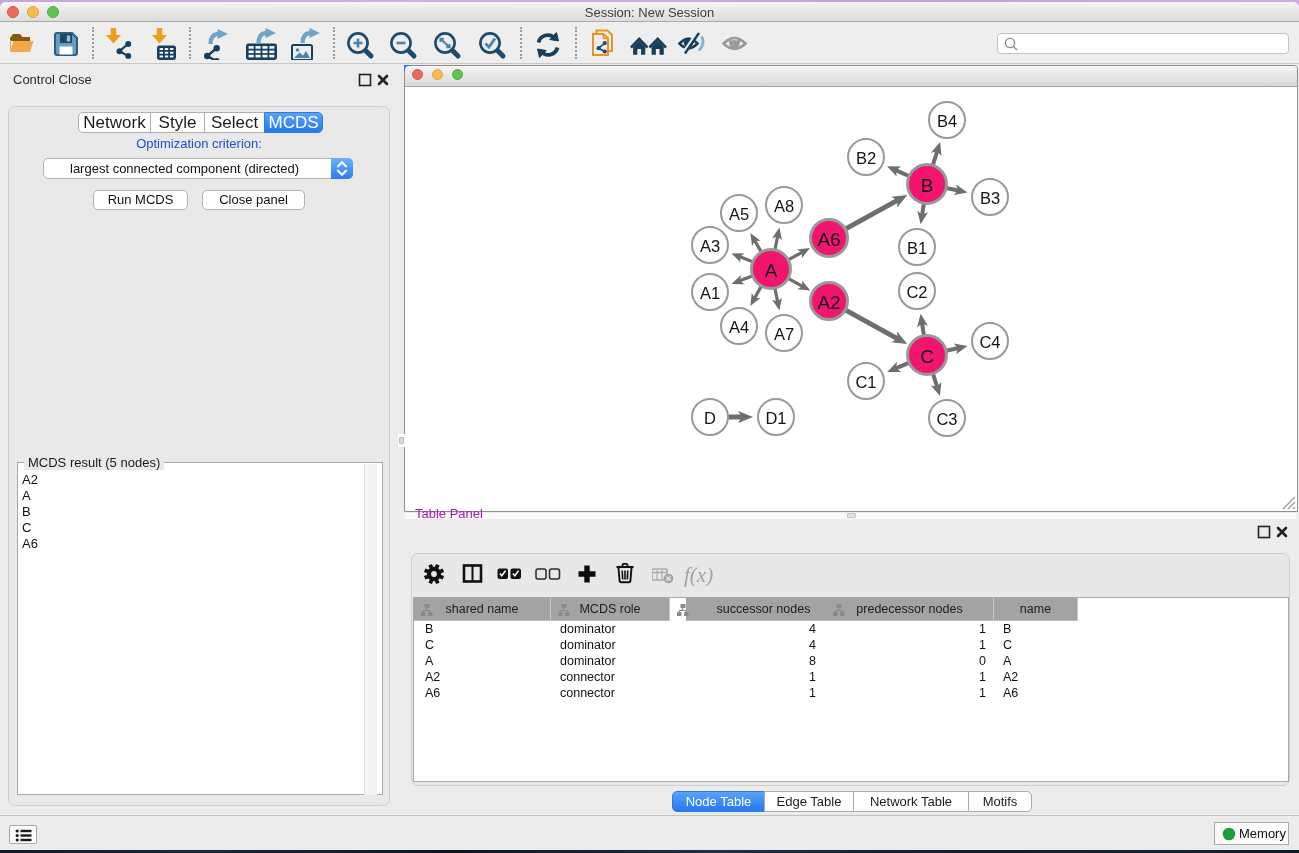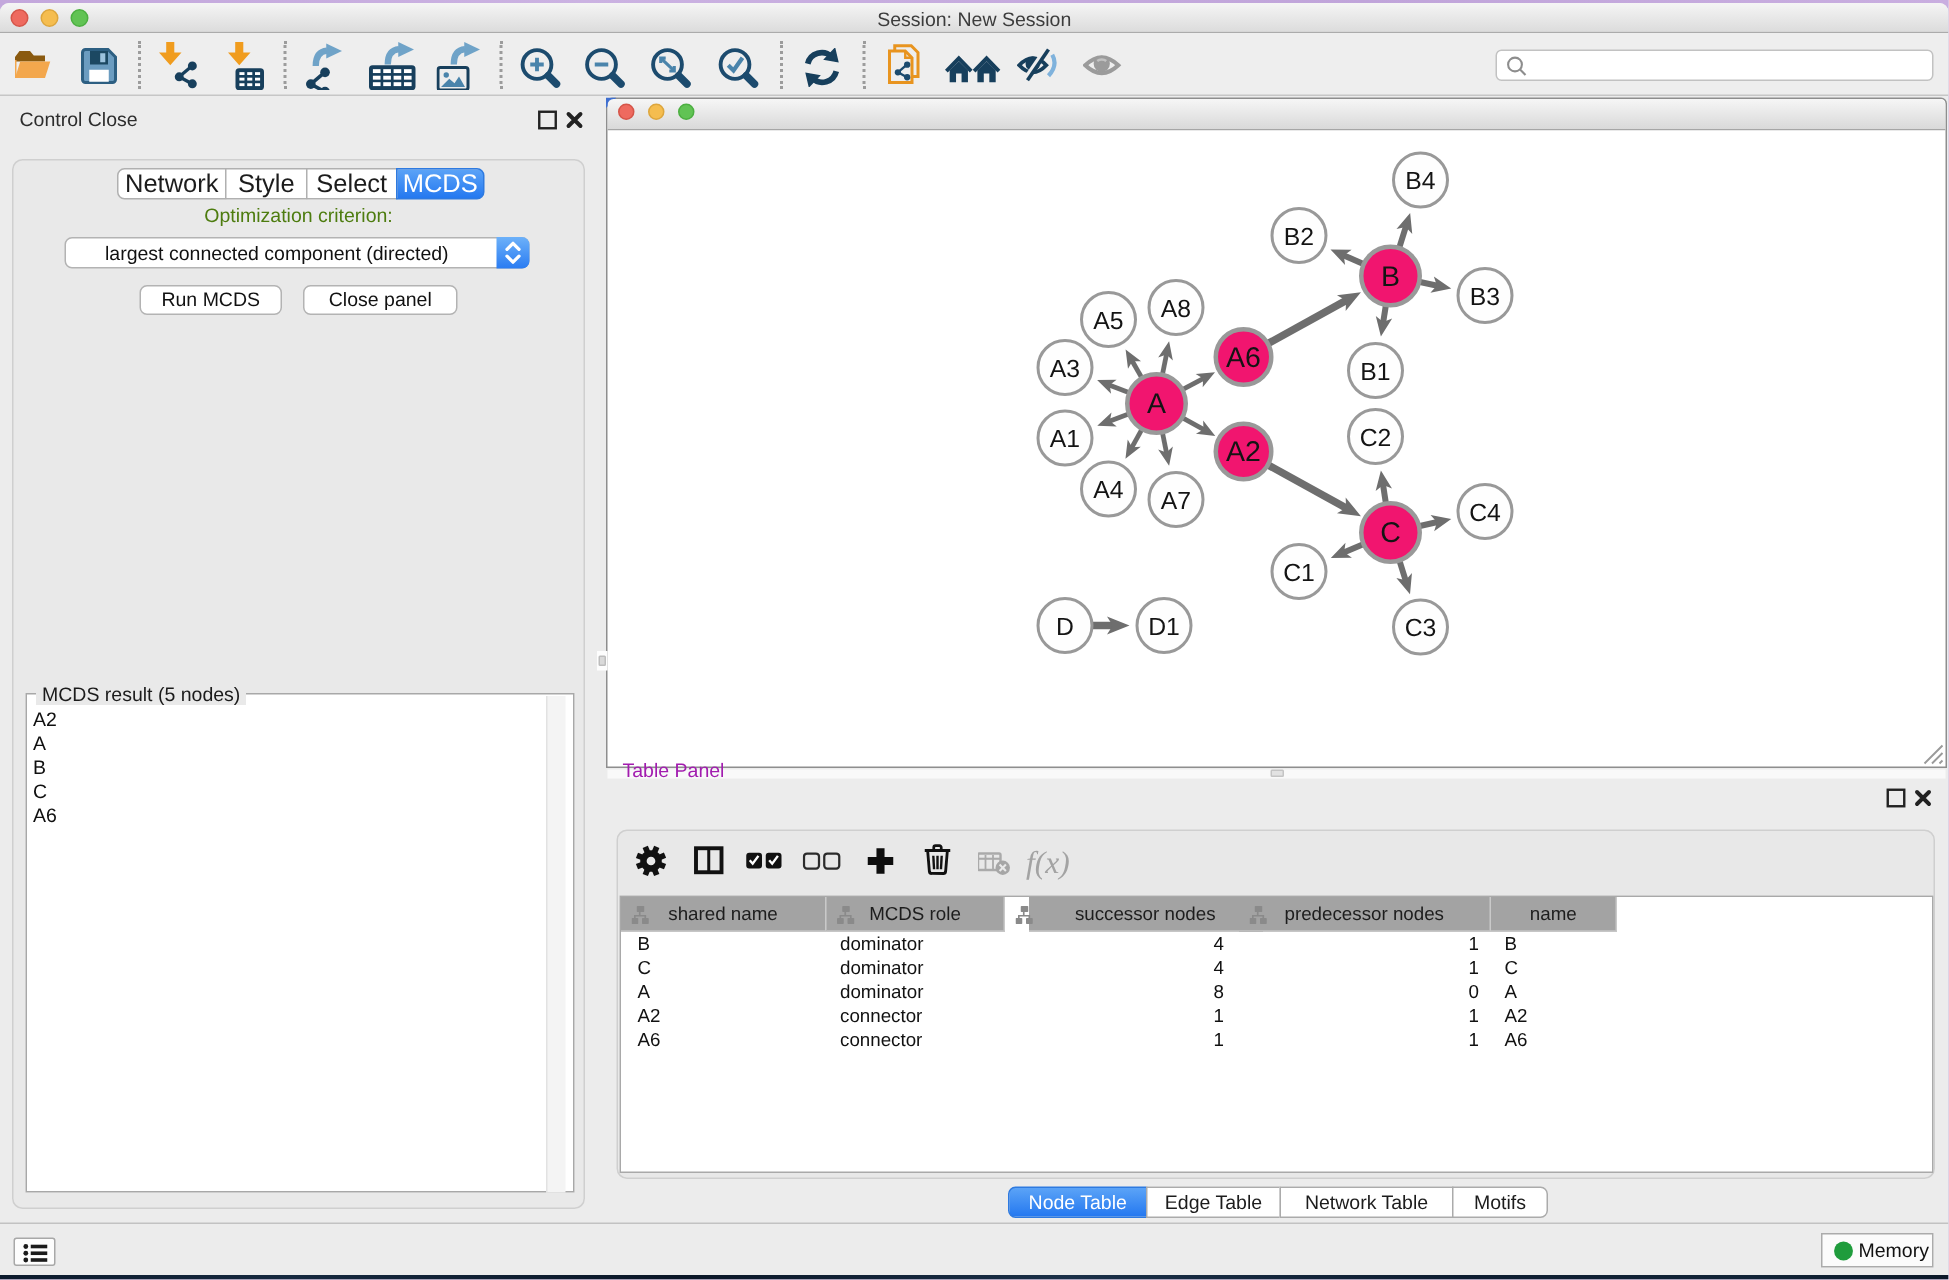--- a/index.html
+++ b/index.html
@@ -14,21 +14,21 @@
 .tl { border-radius:50%; width:12px; height:12px; top:4px; }
 #titletext { top:3px; left:0; width:1299px; text-align:center; font-size:13px; color:#3c3c3c; }
 
 #toolbar { left:0; top:20px; width:1299px; height:42px; background:#eeeeee; border-bottom:1px solid #c6c6c6; }
 .tsep { top:5px; height:32px; width:0px; border-left:2px dotted #9c9c9c; }
 #searchbox { left:997px; top:11px; width:292px; height:21px; background:#fff; border:1px solid #c2c2c2; border-radius:4px; }
 
 #ctrltitle { left:13px; top:70px; font-size:13px; color:#2d2d2d; }
 #subpanel { left:8px; top:104px; width:382px; height:700px; background:#e9e9e9; border:1px solid #cfcfcf; border-radius:7px; }
 .tab { top:94px; height:21px; background:#fff; border:1px solid #b0b0b0; font-size:17px; color:#1c1c1c; text-align:center; line-height:19px;margin-top:16px; }
-#optlabel { left:8px; top:134px; width:382px; text-align:center; font-size:13px; color:#4d7c0f; }
+#optlabel { left:8px; top:134px; width:382px; text-align:center; font-size:13px; color:#1d4ed8; }
 #dropdown { left:43px; top:156px; width:310px; height:21px; background:#fff; border:1px solid #b3b3b3; border-radius:5px; font-size:13px; color:#111; line-height:19px; padding-left:26px; }
 #spinner { left:331px; top:156px; width:22px; height:21px; background:linear-gradient(#6db1f9,#2a7cf2); border-radius:0 5px 5px 0; }
 .btn { height:20px; background:#fff; border:1px solid #b3b3b3; border-radius:5px; font-size:13px; color:#111; text-align:center; line-height:18px; }
 #groupbox { left:17px; top:460px; width:366px; height:333px; border:1px solid #a8a8a8; background:#fff; }
 #grouplabel { left:24px; top:453px; background:#e9e9e9; padding:0 4px; font-size:13px; color:#1b1b1b; }
 #mcdslist { left:1px; top:9px; width:345px; font-size:13px; color:#101010; line-height:16px; padding-left:3px; }
 #listscroll { left:346px; top:1px; width:13px; height:331px; background:#f4f4f4; border-left:1px solid #e2e2e2; }
 
 #netwin { left:404px; top:63px; width:894px; height:447px; background:#fff; border:1px solid #8e8e8e; border-radius:4px 4px 0 0; }
 #nettitle { left:0; top:0; width:892px; height:21px; background:linear-gradient(#f6f6f6,#d9d9d9); border-bottom:1px solid #a6a6a6; border-radius:4px 4px 0 0; }

